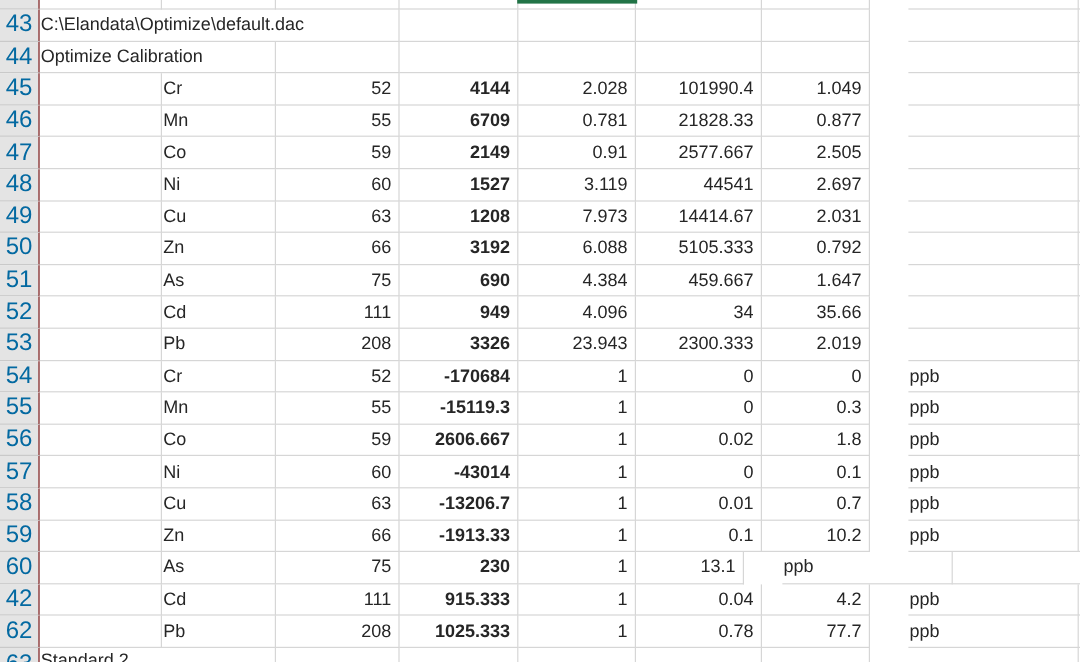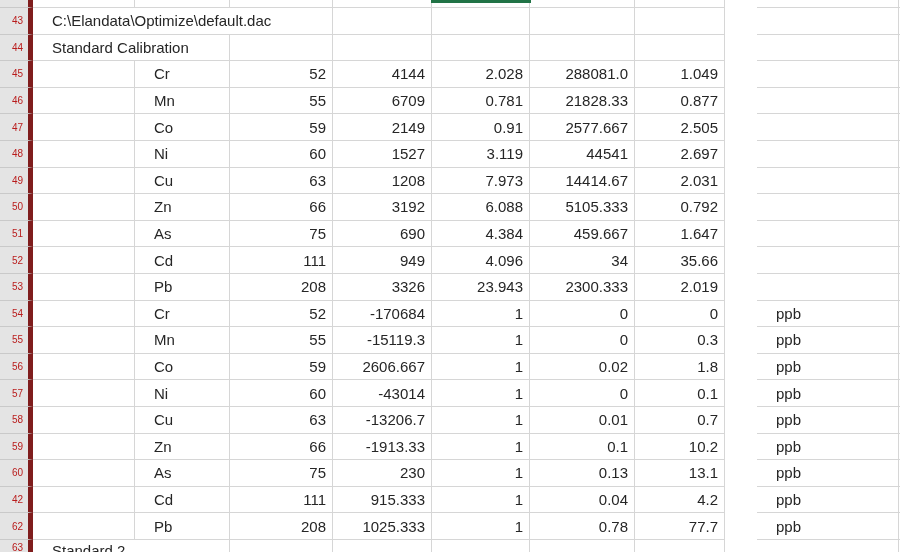--- a/index.html
+++ b/index.html
@@ -32,42 +32,42 @@
     align-items: center;
     overflow: visible;
     white-space: nowrap;
   }
   .row.partial .cell { align-items: flex-start; padding-top: 2px; }
 
   .rh {
     width: 33px;
     flex: 0 0 33px;
     background: #e4e4e4;
-    border-right: 5px solid #7f1d1d;
+    border-right: 1px solid #7f1d1d;
     border-bottom: 1px solid #c9c9c9;
-    color: #b91c1c;
+    color: #0369a1;
     justify-content: flex-end;
     padding-right: 5px;
-    font-size: 10px;
+    font-size: 20px;
   }
 
   .c-a { flex: 0 0 102px; }
   .c-b { flex: 0 0 95px; }
   .c-c { flex: 0 0 103px; }
-  .c-d { flex: 0 0 99px; }
+  .c-d { flex: 0 0 99px; font-weight: bold; }
   .c-e { flex: 0 0 98px; }
   .c-f { flex: 0 0 105px; }
   .c-g { flex: 0 0 90px; }
   .c-h { flex: 0 0 142px; margin-left: 32px; }
   .c-i { flex: 1 1 auto; border-right: none; }
 
   .span2 { flex: 0 0 197px; }
   .span3 { flex: 0 0 300px; }
 
-  .t-left  { justify-content: flex-start; padding-left: 19px; }
+  .t-left  { justify-content: flex-start; padding-left: 1px; }
   .t-right { justify-content: flex-end;  padding-right: 6px; }
 
   .selection-line {
     position: absolute;
     top: 0;
     left: 431px;
     width: 100px;
     height: 3px;
     background: #217346;
   }
@@ -96,37 +96,37 @@
         <div class="cell span3 t-left">C:\Elandata\Optimize\default.dac</div>
         <div class="cell c-d"></div>
         <div class="cell c-e"></div>
         <div class="cell c-f"></div>
         <div class="cell c-g"></div>
         <div class="cell c-h"></div>
         <div class="cell c-i"></div>
       </div>
       <div class="row">
         <div class="cell rh">44</div>
-        <div class="cell span2 t-left">Standard Calibration</div>
+        <div class="cell span2 t-left">Optimize Calibration</div>
         <div class="cell c-c"></div>
         <div class="cell c-d"></div>
         <div class="cell c-e"></div>
         <div class="cell c-f"></div>
         <div class="cell c-g"></div>
         <div class="cell c-h"></div>
         <div class="cell c-i"></div>
       </div>
       <div class="row">
         <div class="cell rh">45</div>
         <div class="cell c-a"></div>
         <div class="cell c-b t-left">Cr</div>
         <div class="cell c-c t-right">52</div>
         <div class="cell c-d t-right">4144</div>
         <div class="cell c-e t-right">2.028</div>
-        <div class="cell c-f t-right">288081.0</div>
+        <div class="cell c-f t-right">101990.4</div>
         <div class="cell c-g t-right">1.049</div>
         <div class="cell c-h t-left"></div>
         <div class="cell c-i"></div>
       </div>
       <div class="row">
         <div class="cell rh">46</div>
         <div class="cell c-a"></div>
         <div class="cell c-b t-left">Mn</div>
         <div class="cell c-c t-right">55</div>
         <div class="cell c-d t-right">6709</div>
@@ -292,21 +292,20 @@
         <div class="cell c-h t-left">ppb</div>
         <div class="cell c-i"></div>
       </div>
       <div class="row">
         <div class="cell rh">60</div>
         <div class="cell c-a"></div>
         <div class="cell c-b t-left">As</div>
         <div class="cell c-c t-right">75</div>
         <div class="cell c-d t-right">230</div>
         <div class="cell c-e t-right">1</div>
-        <div class="cell c-f t-right">0.13</div>
         <div class="cell c-g t-right">13.1</div>
         <div class="cell c-h t-left">ppb</div>
         <div class="cell c-i"></div>
       </div>
       <div class="row">
         <div class="cell rh">42</div>
         <div class="cell c-a"></div>
         <div class="cell c-b t-left">Cd</div>
         <div class="cell c-c t-right">111</div>
         <div class="cell c-d t-right">915.333</div>

